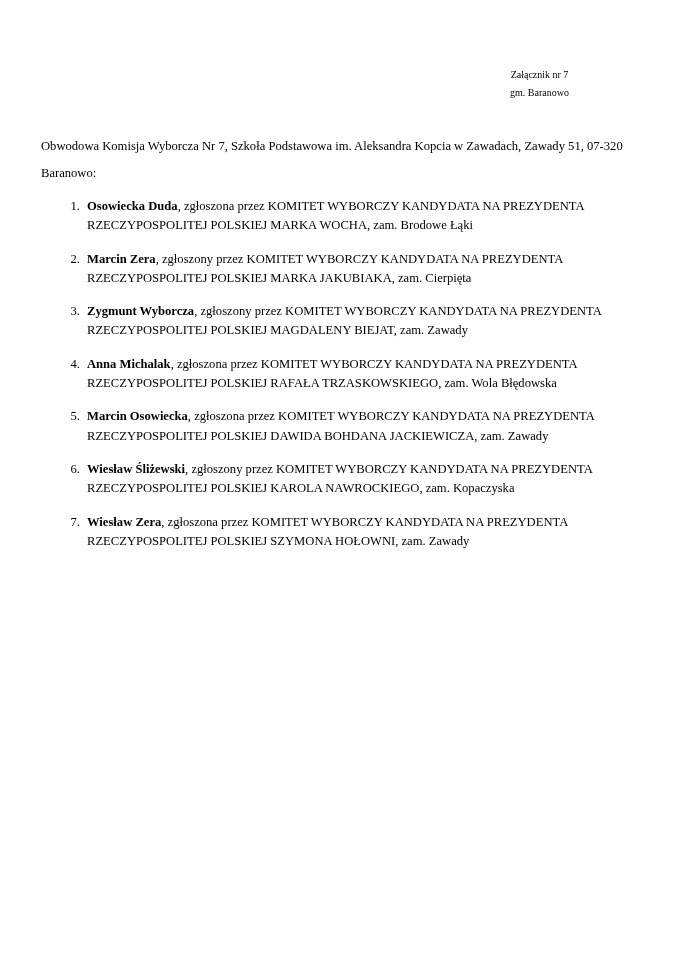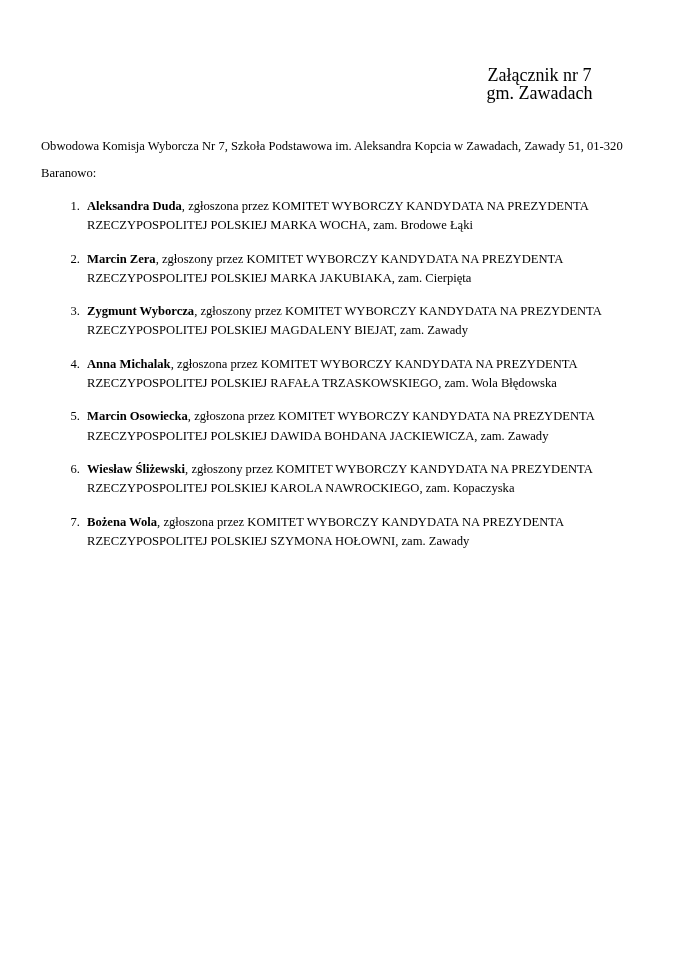--- a/index.html
+++ b/index.html
@@ -23,21 +23,21 @@
 
   
   .header-block {
     position: absolute;
     top: 66px;
     left: 0;
     width: 639px;
     text-align: center;
     padding-left: 440px;
     box-sizing: border-box;
-    font-size: 18px;
+    font-size: 10px;
     line-height: 18px;
   }
   .header-line { white-space: nowrap; }
 
   
   .intro {
     position: absolute;
     top: 120px;
     left: 41px;
     width: 600px;
@@ -78,30 +78,30 @@
     margin-top: 43px;
   }
 </style>
 </head>
 <body>
 
 <div class="page">
 
   <div class="header-block">
     <div class="header-line">Załącznik nr 7</div>
-    <div class="header-line">gm. Zawadach</div>
+    <div class="header-line">gm. Baranowo</div>
   </div>
 
-  <p class="intro">Obwodowa Komisja Wyborcza Nr 7, Szkoła Podstawowa im. Aleksandra Kopcia w Zawadach, Zawady 51, 01-320 Baranowo:</p>
+  <p class="intro">Obwodowa Komisja Wyborcza Nr 7, Szkoła Podstawowa im. Aleksandra Kopcia w Zawadach, Zawady 51, 07-320 Baranowo:</p>
 
   <div class="members">
 
     <div class="member-item">
       <span class="member-number">1.</span>
-      <span class="member-name">Aleksandra Duda</span><span class="member-text">, zgłoszona przez KOMITET WYBORCZY KANDYDATA NA PREZYDENTA RZECZYPOSPOLITEJ POLSKIEJ MARKA WOCHA, zam. Brodowe Łąki</span>
+      <span class="member-name">Osowiecka Duda</span><span class="member-text">, zgłoszona przez KOMITET WYBORCZY KANDYDATA NA PREZYDENTA RZECZYPOSPOLITEJ POLSKIEJ MARKA WOCHA, zam. Brodowe Łąki</span>
     </div>
 
     <div class="member-item">
       <span class="member-number">2.</span>
       <span class="member-name">Marcin Zera</span><span class="member-text">, zgłoszony przez KOMITET WYBORCZY KANDYDATA NA PREZYDENTA RZECZYPOSPOLITEJ POLSKIEJ MARKA JAKUBIAKA, zam. Cierpięta</span>
     </div>
 
     <div class="member-item">
       <span class="member-number">3.</span>
       <span class="member-name">Zygmunt Wyborcza</span><span class="member-text">, zgłoszony przez KOMITET WYBORCZY KANDYDATA NA PREZYDENTA RZECZYPOSPOLITEJ POLSKIEJ MAGDALENY BIEJAT, zam. Zawady</span>
@@ -117,18 +117,18 @@
       <span class="member-name">Marcin Osowiecka</span><span class="member-text">, zgłoszona przez KOMITET WYBORCZY KANDYDATA NA PREZYDENTA RZECZYPOSPOLITEJ POLSKIEJ DAWIDA BOHDANA JACKIEWICZA, zam. Zawady</span>
     </div>
 
     <div class="member-item">
       <span class="member-number">6.</span>
       <span class="member-name">Wiesław Śliżewski</span><span class="member-text">, zgłoszony przez KOMITET WYBORCZY KANDYDATA NA PREZYDENTA RZECZYPOSPOLITEJ POLSKIEJ KAROLA NAWROCKIEGO, zam. Kopaczyska</span>
     </div>
 
     <div class="member-item">
       <span class="member-number">7.</span>
-      <span class="member-name">Bożena Wola</span><span class="member-text">, zgłoszona przez KOMITET WYBORCZY KANDYDATA NA PREZYDENTA RZECZYPOSPOLITEJ POLSKIEJ SZYMONA HOŁOWNI, zam. Zawady</span>
+      <span class="member-name">Wiesław Zera</span><span class="member-text">, zgłoszona przez KOMITET WYBORCZY KANDYDATA NA PREZYDENTA RZECZYPOSPOLITEJ POLSKIEJ SZYMONA HOŁOWNI, zam. Zawady</span>
     </div>
 
   </div>
 
 </div>
 
 </body></html>

